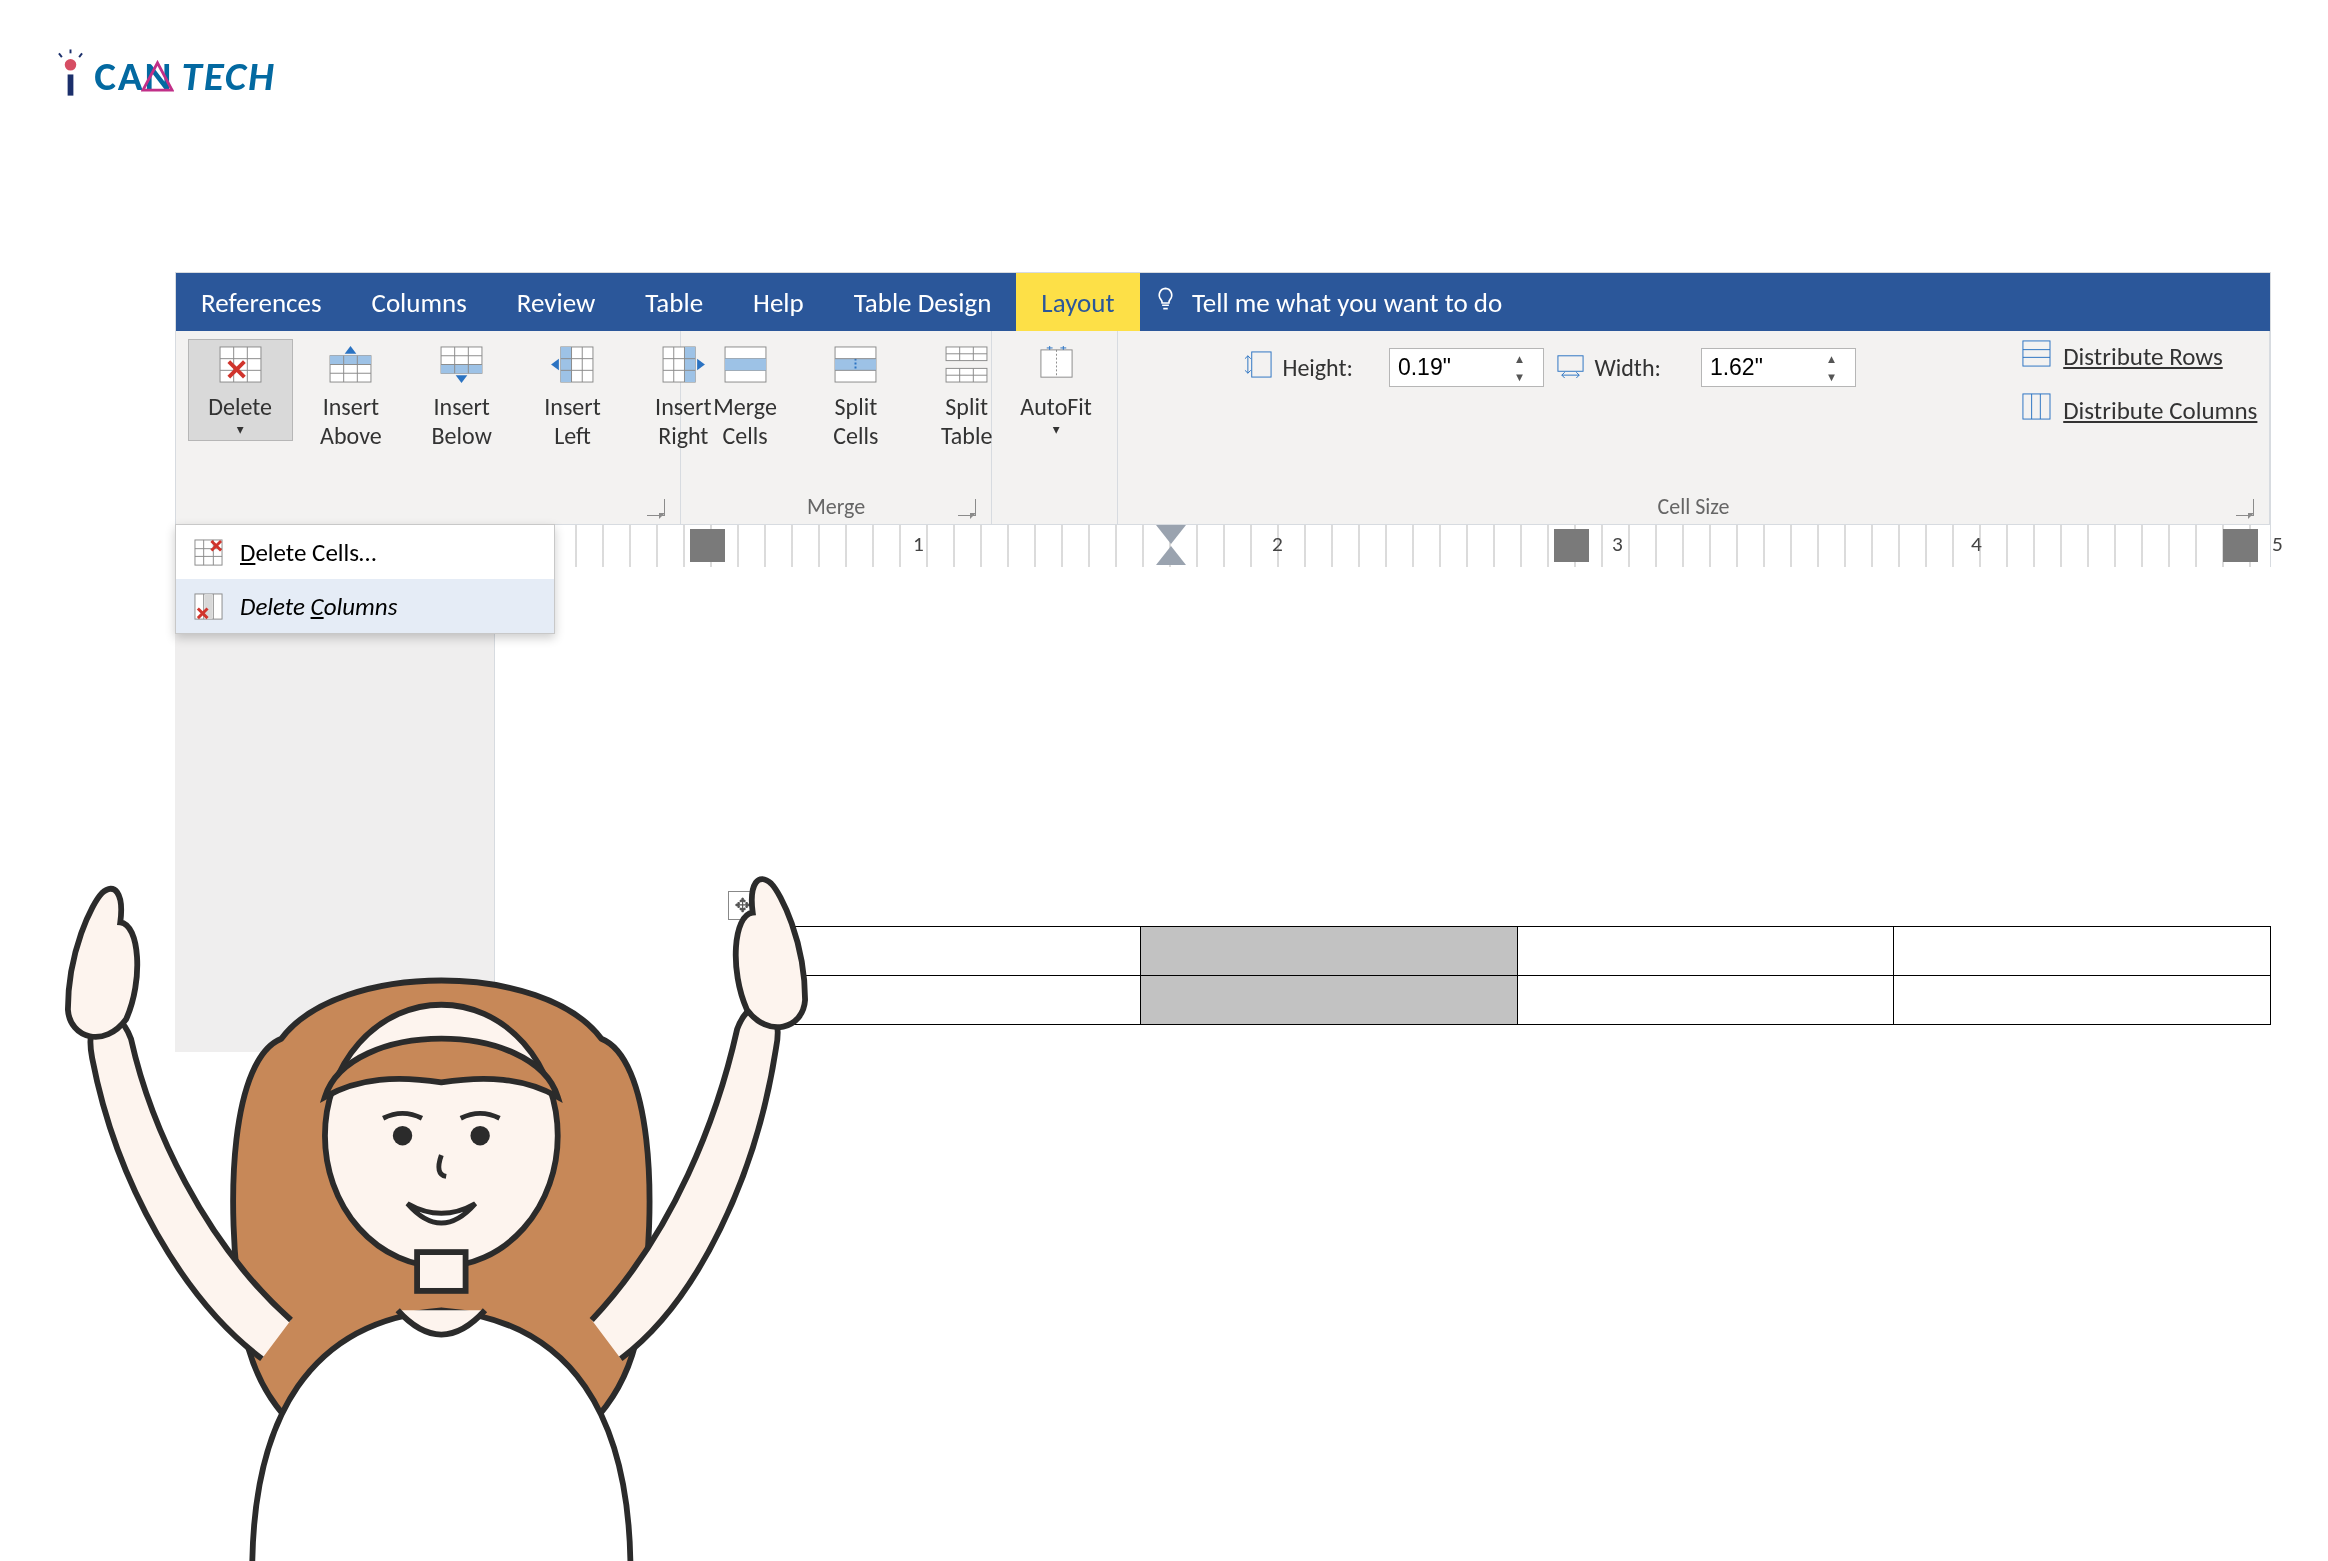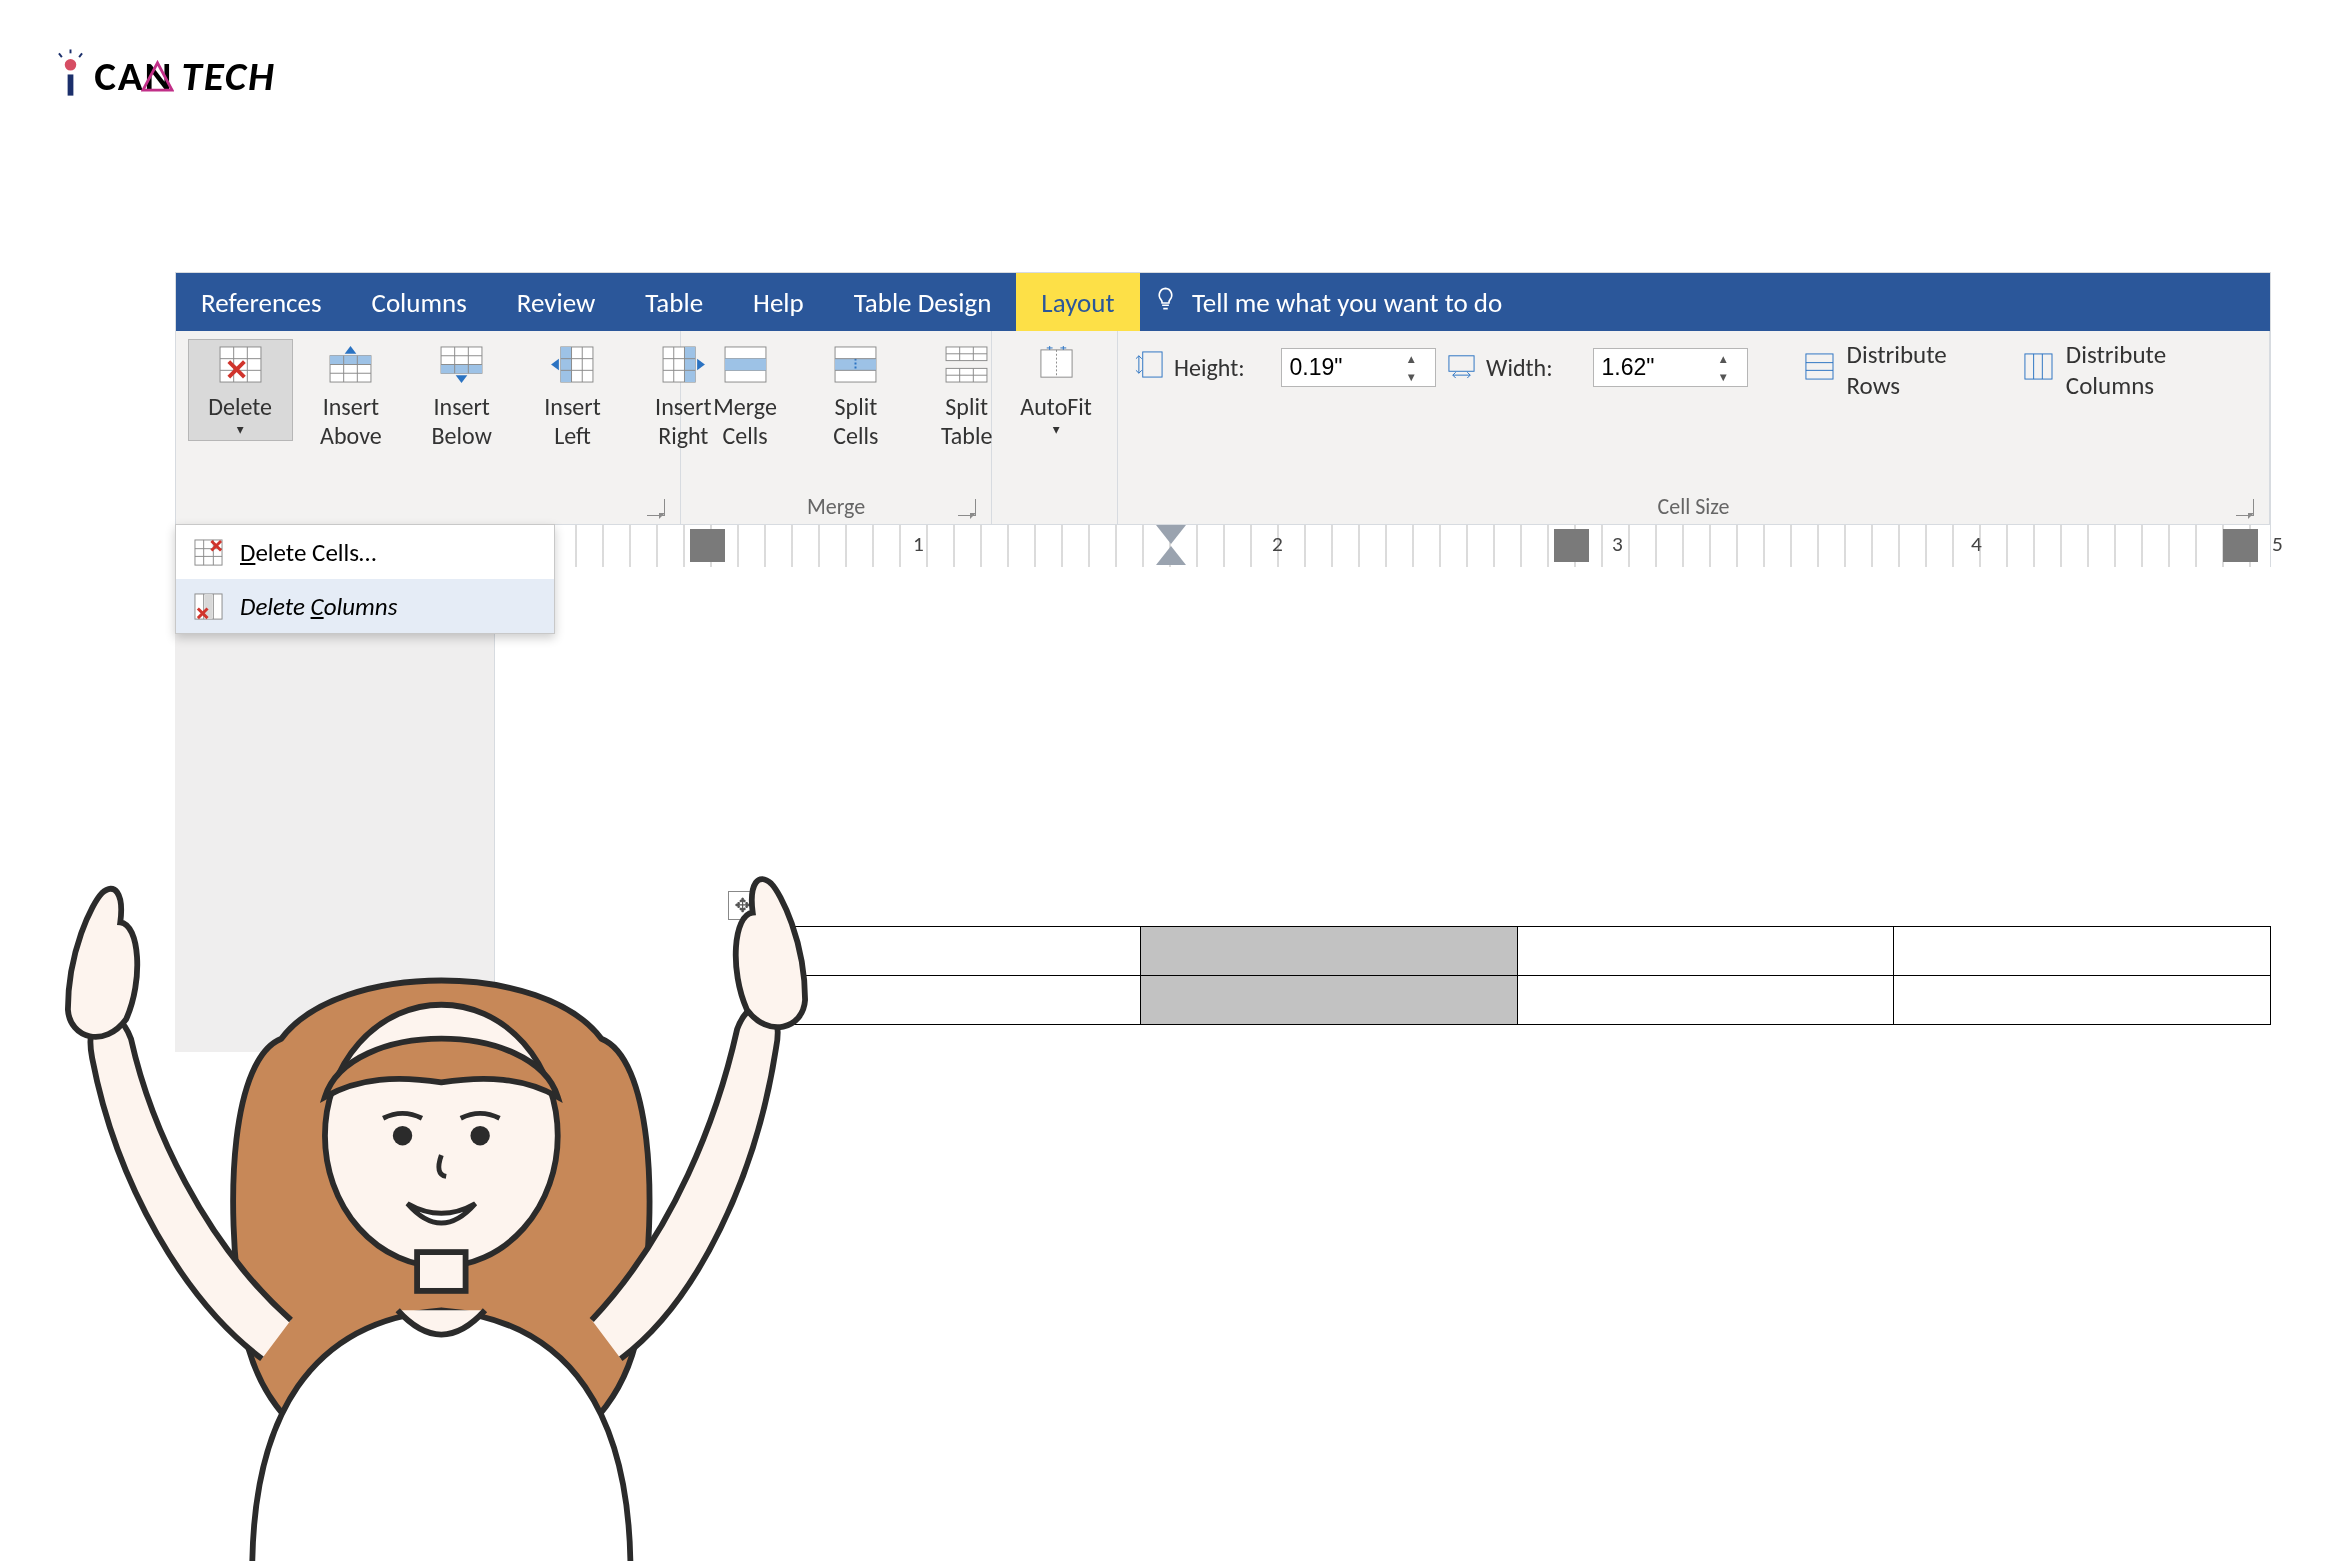--- a/index.html
+++ b/index.html
@@ -13,21 +13,21 @@
   }
 
   
   .logo {
     position: absolute;
     top: 49px;
     left: 58px;
     font-size: 41px;
     font-weight: 700;
     letter-spacing: 1.9px;
-    color: #000000;
+    color: #0369a1;
   }
   .logo .i-bulb { color:#d1475a; position:relative; }
   .logo .a-tri { display:inline-block; width:33px; height:33px; position:relative; top:2.9px; }
   .logo .a-tri svg { width:33px; height:33px; }
 
   
   .word {
     position: absolute;
     top: 272px;
     left: 175px;
@@ -136,21 +136,21 @@
     border:1px solid #b6b6b6; background:#fff;
     width:155px; height:39px;
   }
   .spin input {
     border:none; outline:none;
     width:116px; padding:0 7.8px;
     font-size:23px; background:transparent;
   }
   .spin .arrows { width:27px; height:37px; display:flex; flex-direction:column; }
   .spin .arrows div { flex:1; display:flex; align-items:center; justify-content:center; font-size:11.6px; color:#555; cursor:pointer; }
-  .distcol { display:flex; flex-direction:row; gap:17.5px; justify-content:center; padding-left:19.4px; }
+  .distcol { display:flex; flex-direction:column; gap:17.5px; justify-content:center; padding-left:19.4px;text-decoration:underline; }
   .disticon svg { width:33px; height:29px; }
   .distrow { display:flex; align-items:center; gap:11.6px; font-size:25px; cursor:pointer; }
 
   
   .rulerbar {
     position:relative;
     height:43px;
     background:#fdfdfd;
     border-bottom:1px solid #d7dbe0;
     display:flex;

